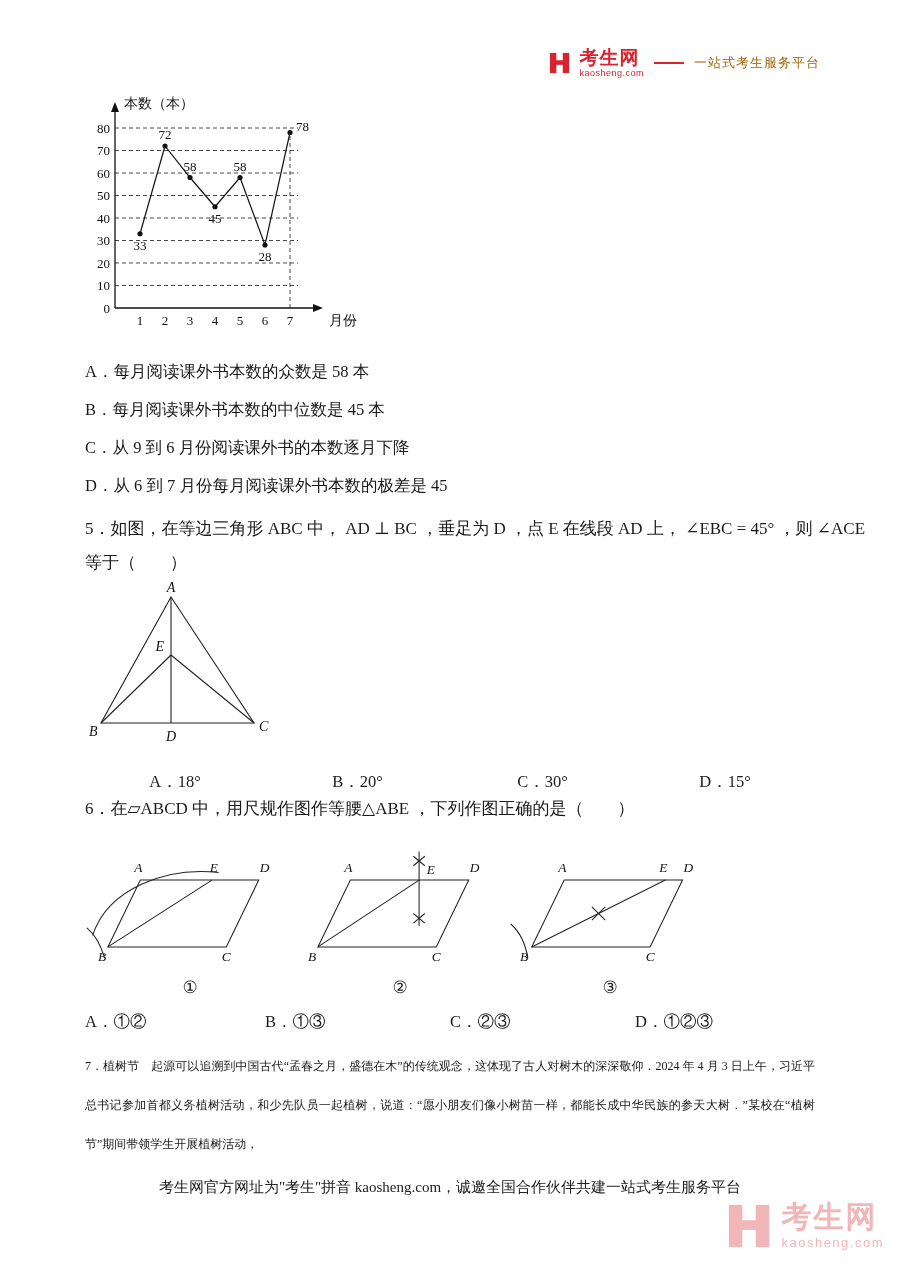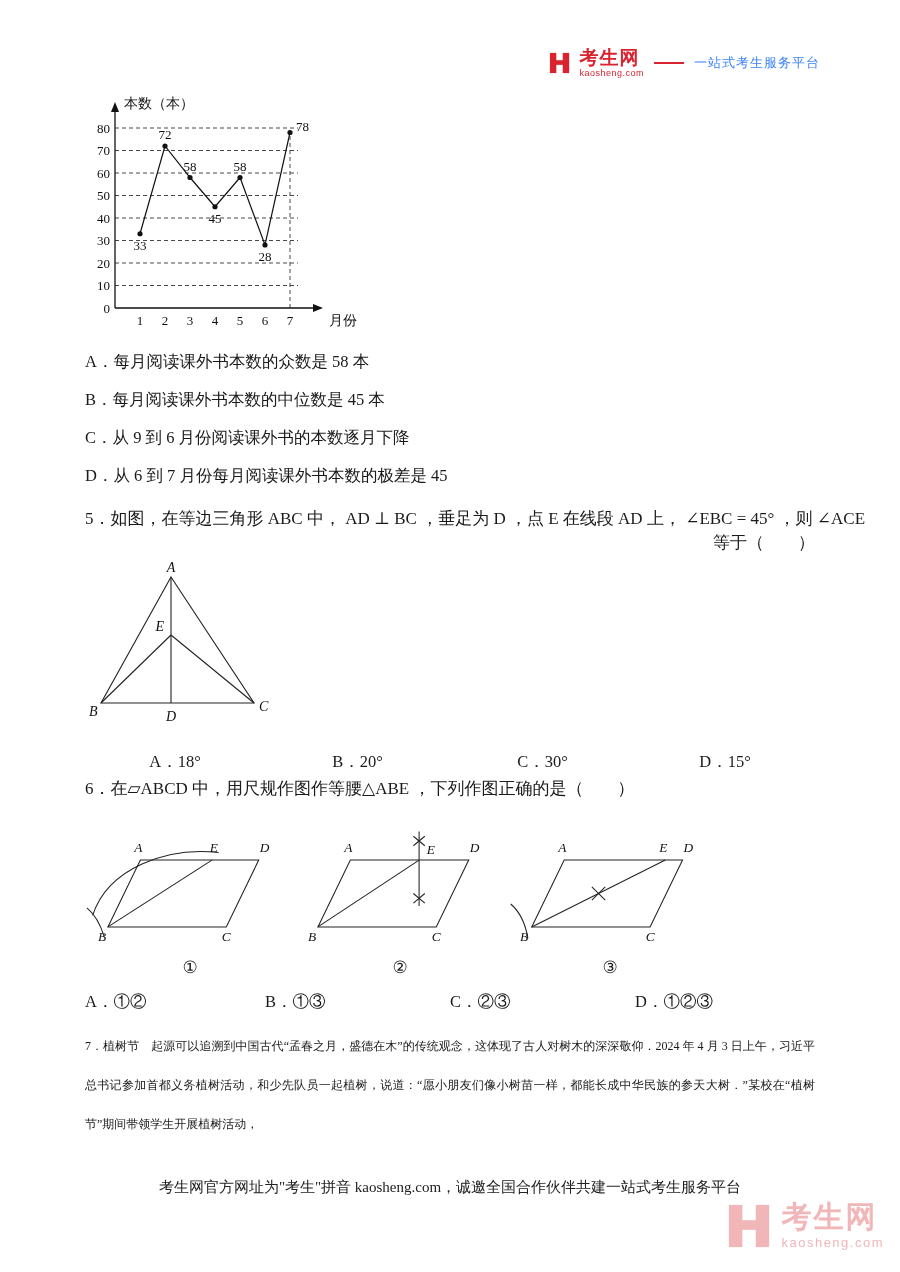--- a/index.html
+++ b/index.html
@@ -12,42 +12,42 @@
   .page { padding:42px 85px 0 85px; position:relative; }
 
   
   .brand { position:absolute; top:48px; right:80px; display:flex; align-items:center; gap:8px;
            font-family:"Liberation Sans","DejaVu Sans",sans-serif; }
   .brand-icon { flex:0 0 auto; }
   .brand-text { display:flex; flex-direction:column; line-height:1; }
   .brand-name { font-size:19px; font-weight:bold; color:#d9232e; letter-spacing:1px; }
   .brand-domain { font-size:9px; color:#d9232e; margin-top:2px; letter-spacing:0.5px; }
   .brand-rule { width:30px; height:2px; background:#d9232e; margin:0 2px; }
-  .brand-tagline { font-size:13px; color:#3b82f6; letter-spacing:1px; }
+  .brand-tagline { font-size:13px; color:#a16207; letter-spacing:1px; }
 
   
   .chart-wrap { margin-top:52px; margin-left:-14px; }
   .grid   { stroke:#333; stroke-width:0.9; stroke-dasharray:4 3; }
   .axis   { stroke:#111; stroke-width:1.3; }
   .axarrow{ fill:#111; }
   .series { fill:none; stroke:#111; stroke-width:1.2; }
   .dot    { fill:#111; }
   .tick   { font-size:13px; fill:#111; }
   .ptlbl  { font-size:13px; fill:#111; }
   .axlbl  { font-size:14px; fill:#111; }
 
   
-  .opt-list { }
+  .opt-list { margin-top:10px; }
   .opt-line { font-size:16.5px; line-height:23px; margin-bottom:15px; }
   .opt-row  { display:grid; grid-template-columns:180px 185px 185px auto; font-size:16.5px; }
 
   
   .stem { font-size:17px; line-height:24px; white-space:nowrap; }
   .stem-q5a { margin-top:20px; }
-  .stem-q5b { margin-top:0;text-align:right; }
+  .stem-q5b { margin-top:10px; }
   .stem-q6  { margin-top:4px; }
   .para { margin-top:14px; font-size:12px; line-height:39px; text-align:justify; }
 
   
   .fig5-wrap { margin-top:6px; margin-left:4px; }
   .figln  { stroke:#222; stroke-width:1.1; fill:none; }
   .figlbl { font-size:14px; font-style:italic; fill:#111; }
   .fig6-row { margin-top:12px; display:flex; }
   .fig6-row figure { width:210px; display:flex; flex-direction:column; align-items:center; }
   .figcap { font-size:17px; margin-top:4px; text-align:center; }

